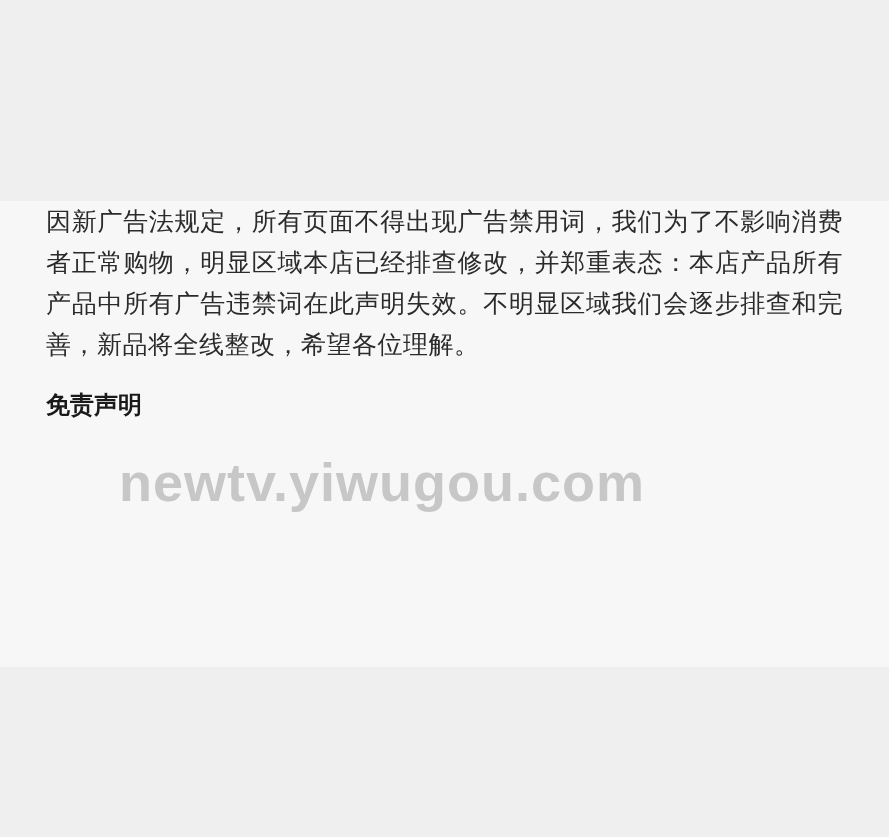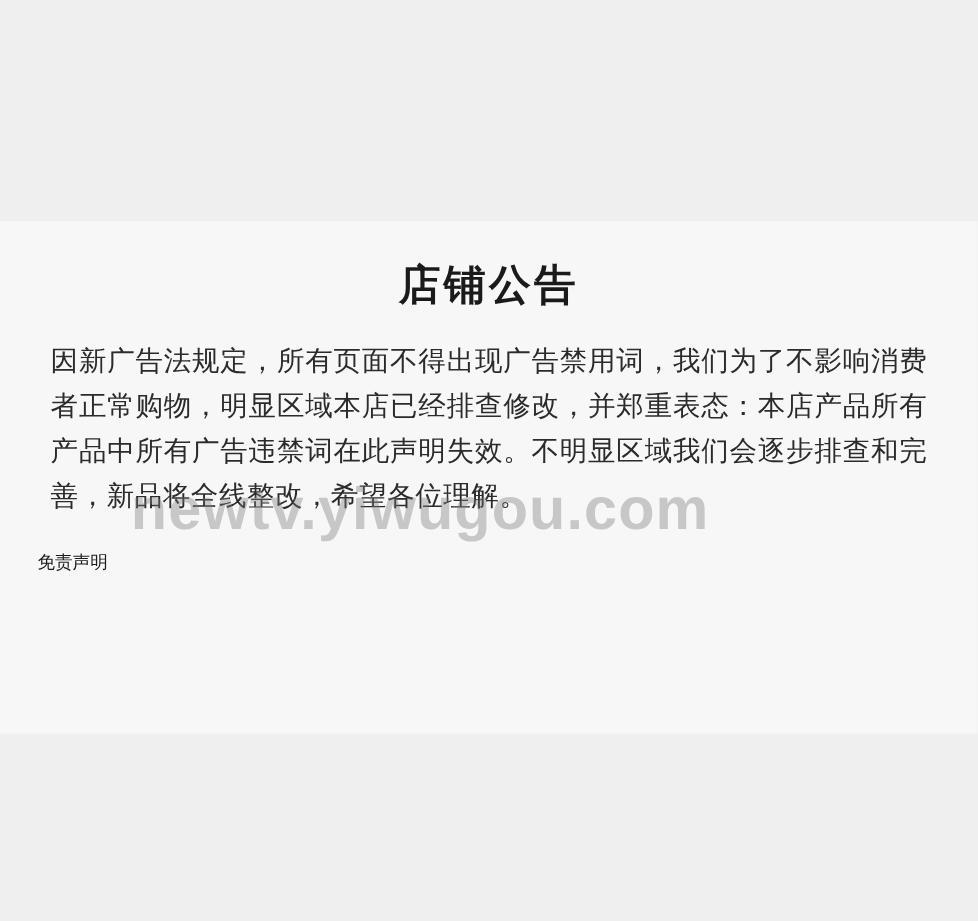--- a/index.html
+++ b/index.html
@@ -44,56 +44,55 @@
     line-height: 41px;
     color: #2b2b2b;
     letter-spacing: 0.5px;
     text-align: justify;
     margin: 0 16px;
   }
   .section-gap {
     height: 22px;
   }
   .disclaimer-heading {
-    font-size: 16px;
-    font-weight: normal;
+    font-size: 24px;
+    font-weight: bold;
     color: #1a1a1a;
     line-height: 36px;
-    margin: 0 4px 4px 4px;
+    margin: 0 4px 4px 16px;
   }
   .disclaimer-body {
     font-size: 25px;
     line-height: 41px;
     color: #2b2b2b;
     letter-spacing: 0.5px;
     text-align: justify;
     margin: 0 4px;
   }
   .watermark {
     position: absolute;
     left: 0;
-    top: 432px;
+    top: 451px;
     width: 764px;
     text-align: center;
     font-size: 54px;
     font-weight: bold;
     color: rgba(120,120,120,0.38);
     letter-spacing: 1px;
     pointer-events: none;
     user-select: none;
     font-family: "Liberation Sans", sans-serif;
   }
 </style>
 </head>
 <body>
 
 <div class="page">
 
   <div class="notice-card">
-    <div class="notice-title">店铺公告</div>
 
     <div class="notice-body">因新广告法规定，所有页面不得出现广告禁用词，我们为了不影响消费者正常购物，明显区域本店已经排查修改，并郑重表态：本店产品所有产品中所有广告违禁词在此声明失效。不明显区域我们会逐步排查和完善，新品将全线整改，希望各位理解。</div>
 
     <div class="section-gap"></div>
 
     <div class="disclaimer-heading">免责声明</div>
 
   </div>
 
   <div class="watermark">newtv.yiwugou.com</div>

